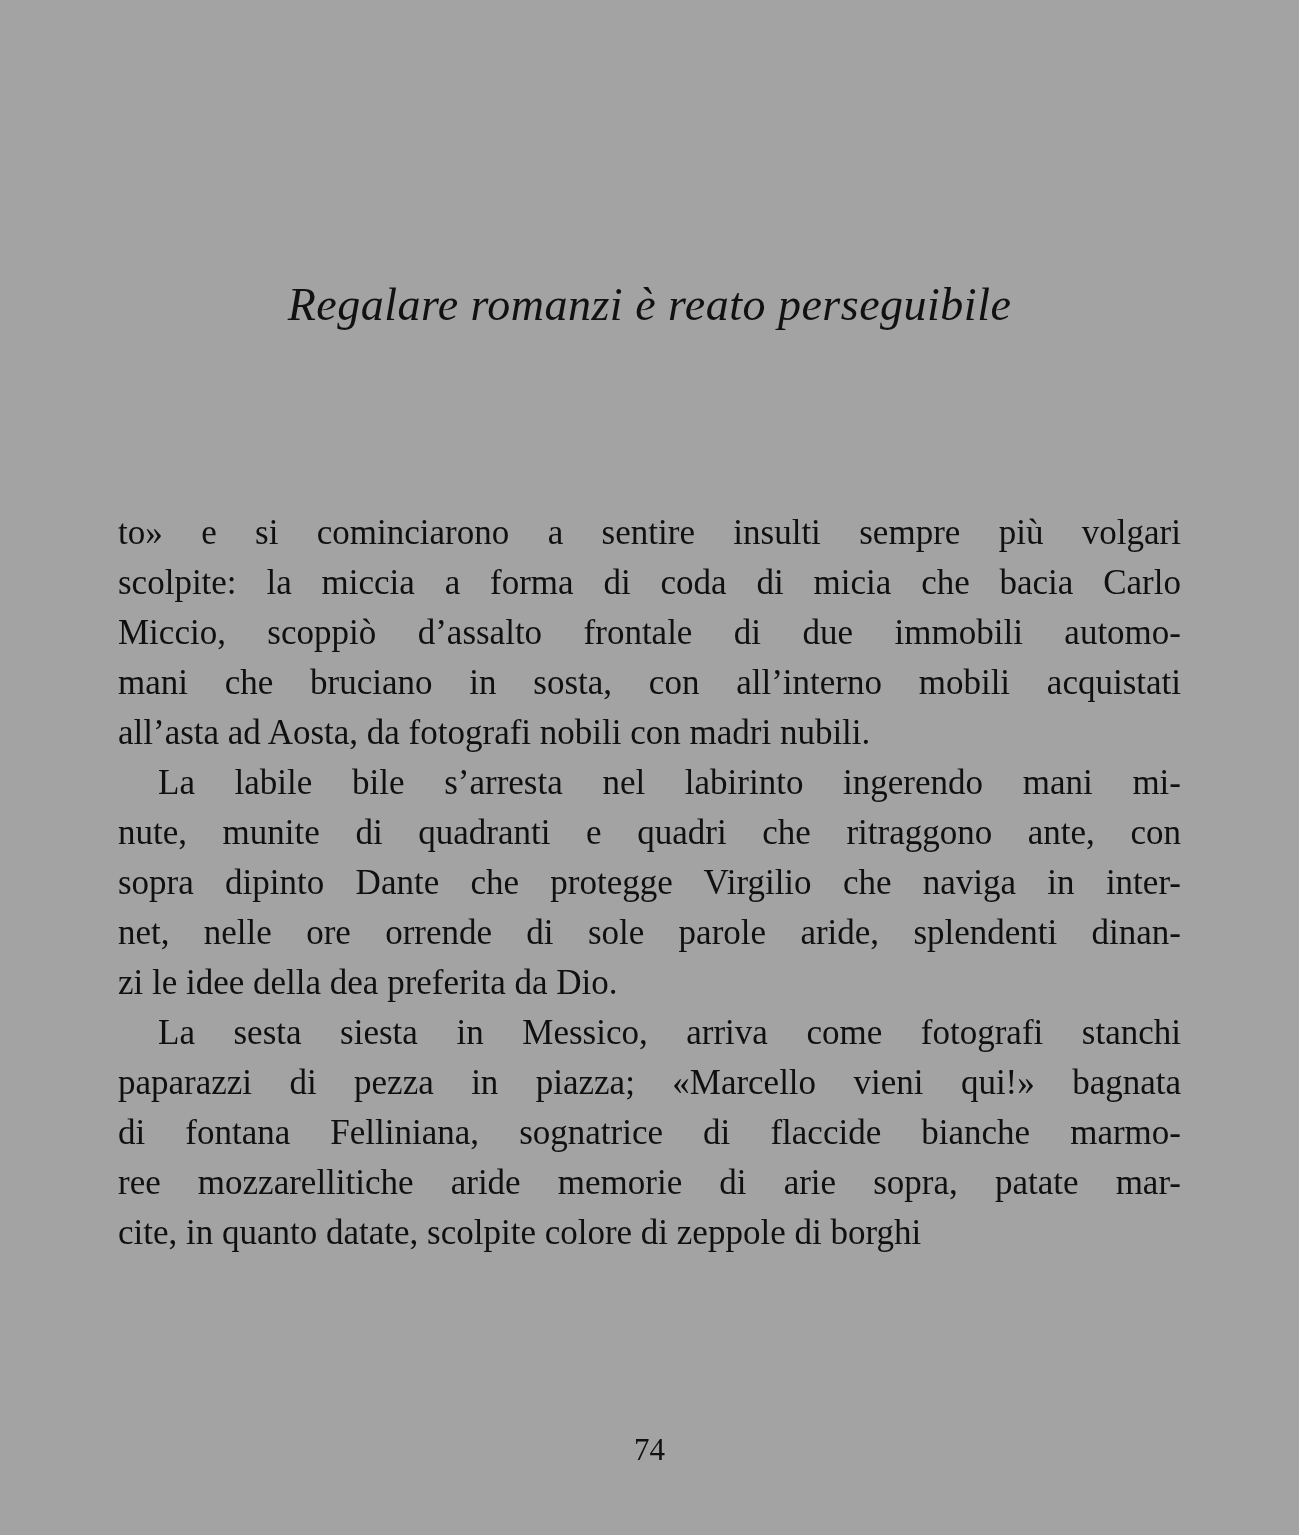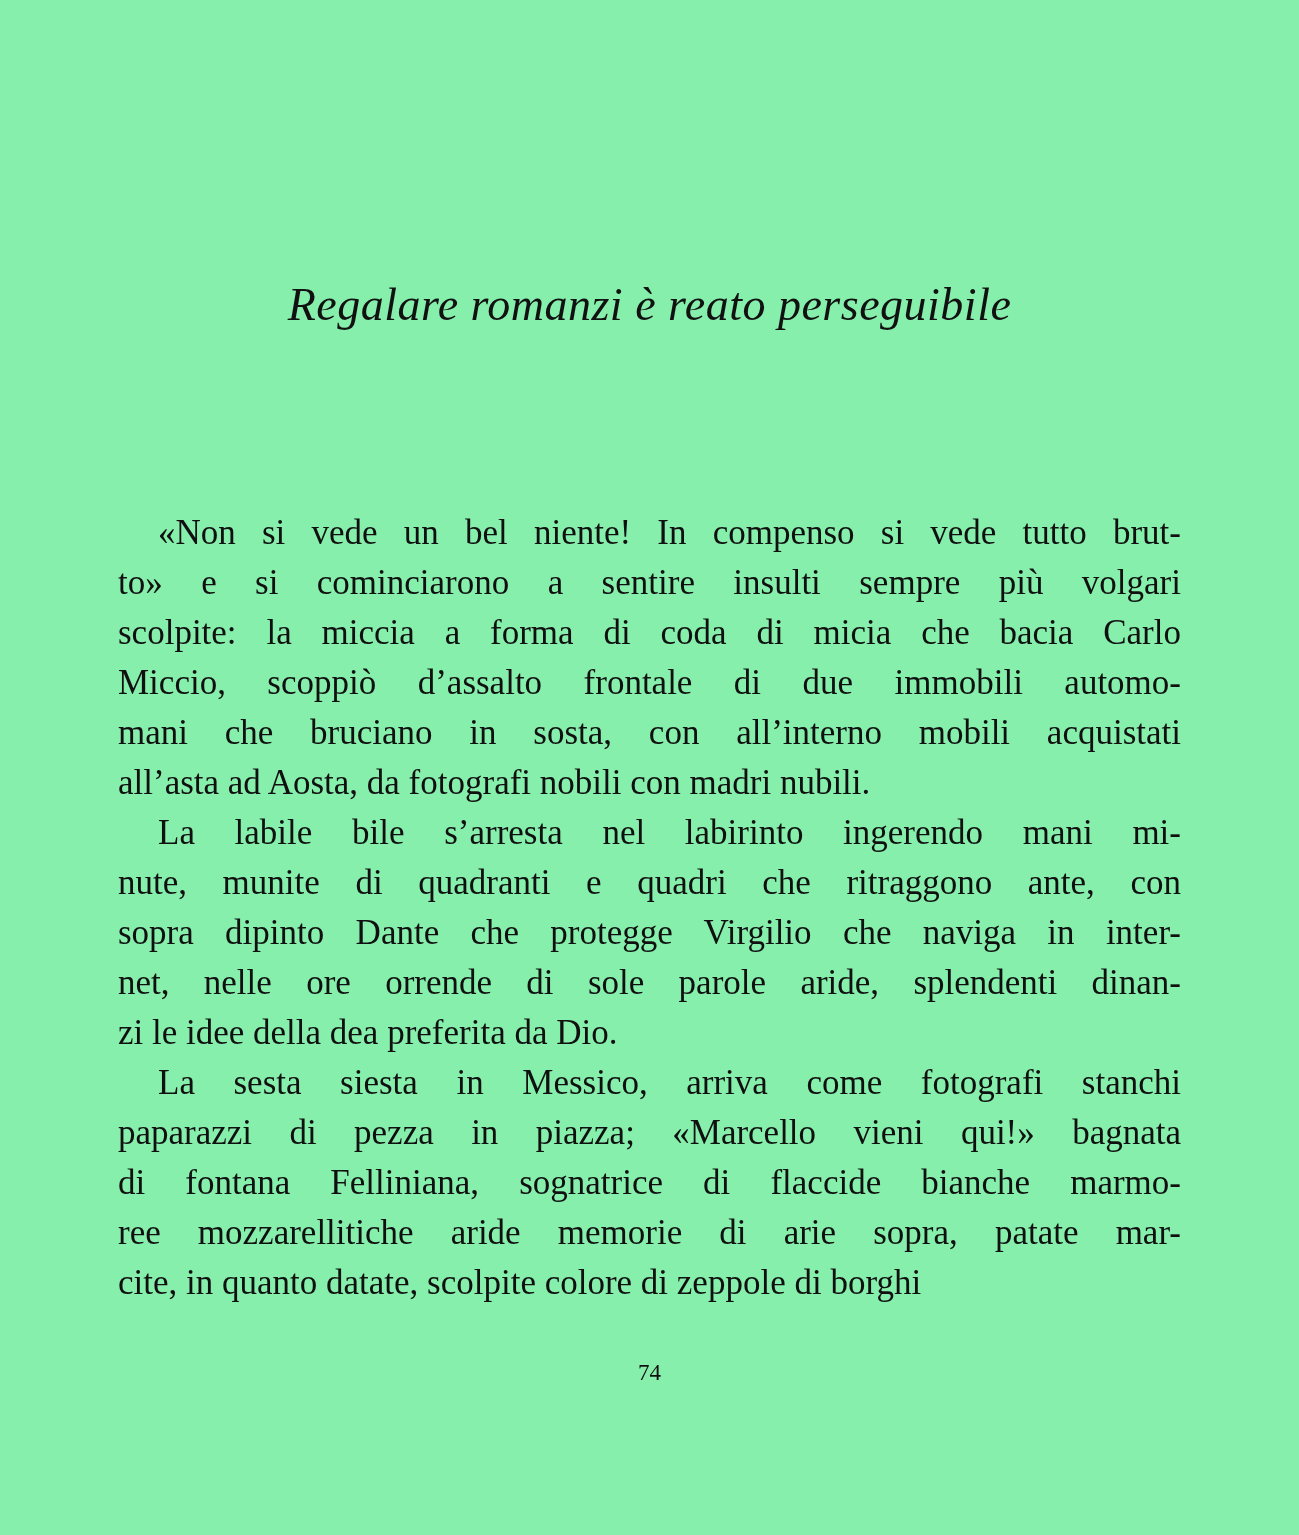--- a/index.html
+++ b/index.html
@@ -5,21 +5,21 @@
   html, body {
     margin: 0;
     padding: 0;
     background: #e8e8e8;
   }
   .page {
     position: relative;
     width: 1299px;
     height: 1535px;
     margin: 0 auto;
-    background: #86efac;
+    background: #a3a3a3;
     color: #141414;
     font-family: "Liberation Serif", "DejaVu Serif", serif;
     overflow: hidden;
   }
   .title {
     position: absolute;
     top: 278px;
     left: 0;
     width: 100%;
     margin: 0;
@@ -49,38 +49,37 @@
     white-space: normal;
   }
   .line.last {
     text-align-last: left;
   }
   .line.first {
     text-indent: 40px;
   }
   .page-number {
     position: absolute;
-    top: 1360px;
+    top: 1432px;
     left: 0;
     width: 100%;
     text-align: center;
-    font-size: 23px;
+    font-size: 31px;
     color: #101010;
   }
 </style>
 </head>
 <body>
 
 <div class="page">
 
   <h1 class="title">Regalare romanzi è reato perseguibile</h1>
 
   <div class="body-text">
       <div class="paragraph">
-        <div class="line first">«Non si vede un bel niente! In compenso si vede tutto brut-</div>
         <div class="line">to» e si cominciarono a sentire insulti sempre più volgari</div>
         <div class="line">scolpite: la miccia a forma di coda di micia che bacia Carlo</div>
         <div class="line">Miccio, scoppiò d’assalto frontale di due immobili automo-</div>
         <div class="line">mani che bruciano in sosta, con all’interno mobili acquistati</div>
         <div class="line last">all’asta ad Aosta, da fotografi nobili con madri nubili.</div>
       </div>
       <div class="paragraph">
         <div class="line first">La labile bile s’arresta nel labirinto ingerendo mani mi-</div>
         <div class="line">nute, munite di quadranti e quadri che ritraggono ante, con</div>
         <div class="line">sopra dipinto Dante che protegge Virgilio che naviga in inter-</div>

